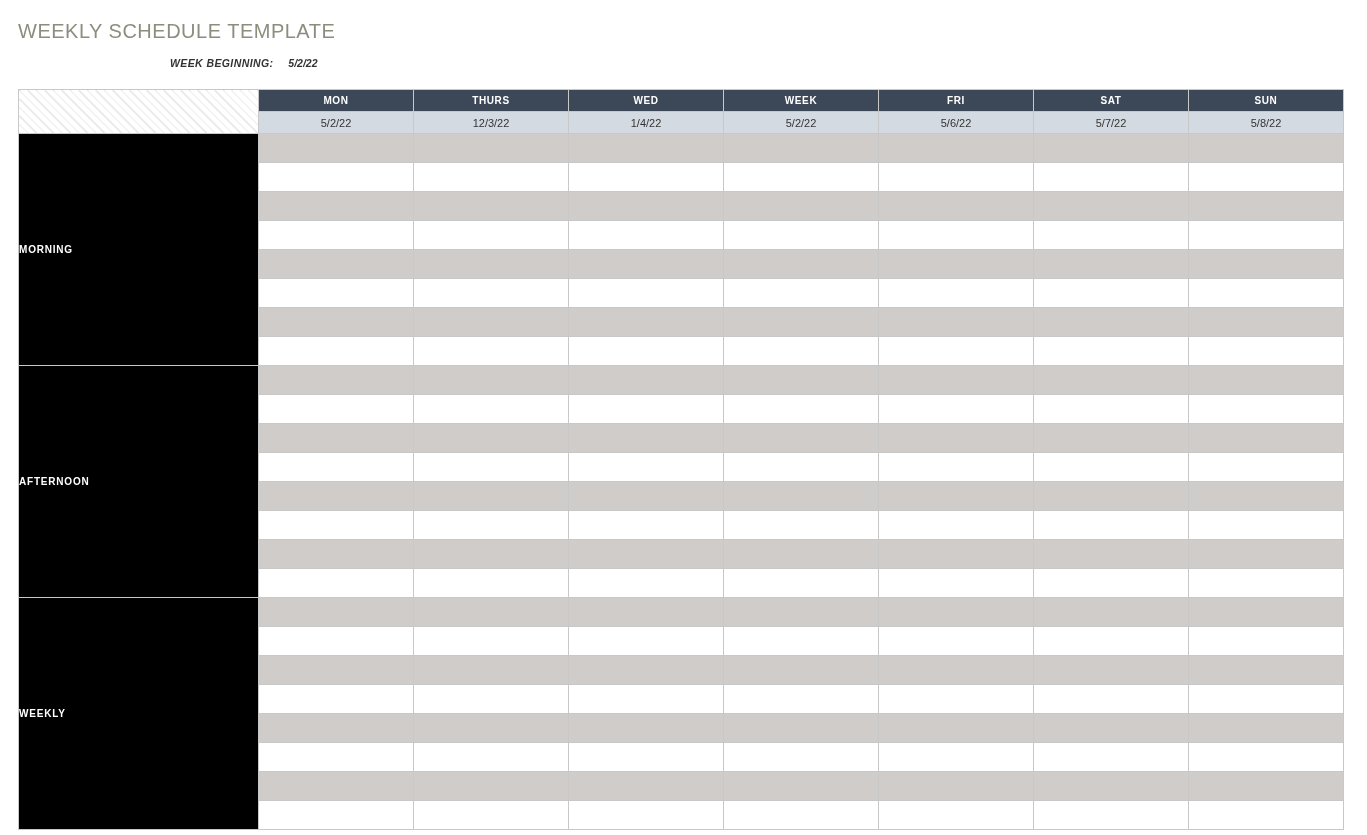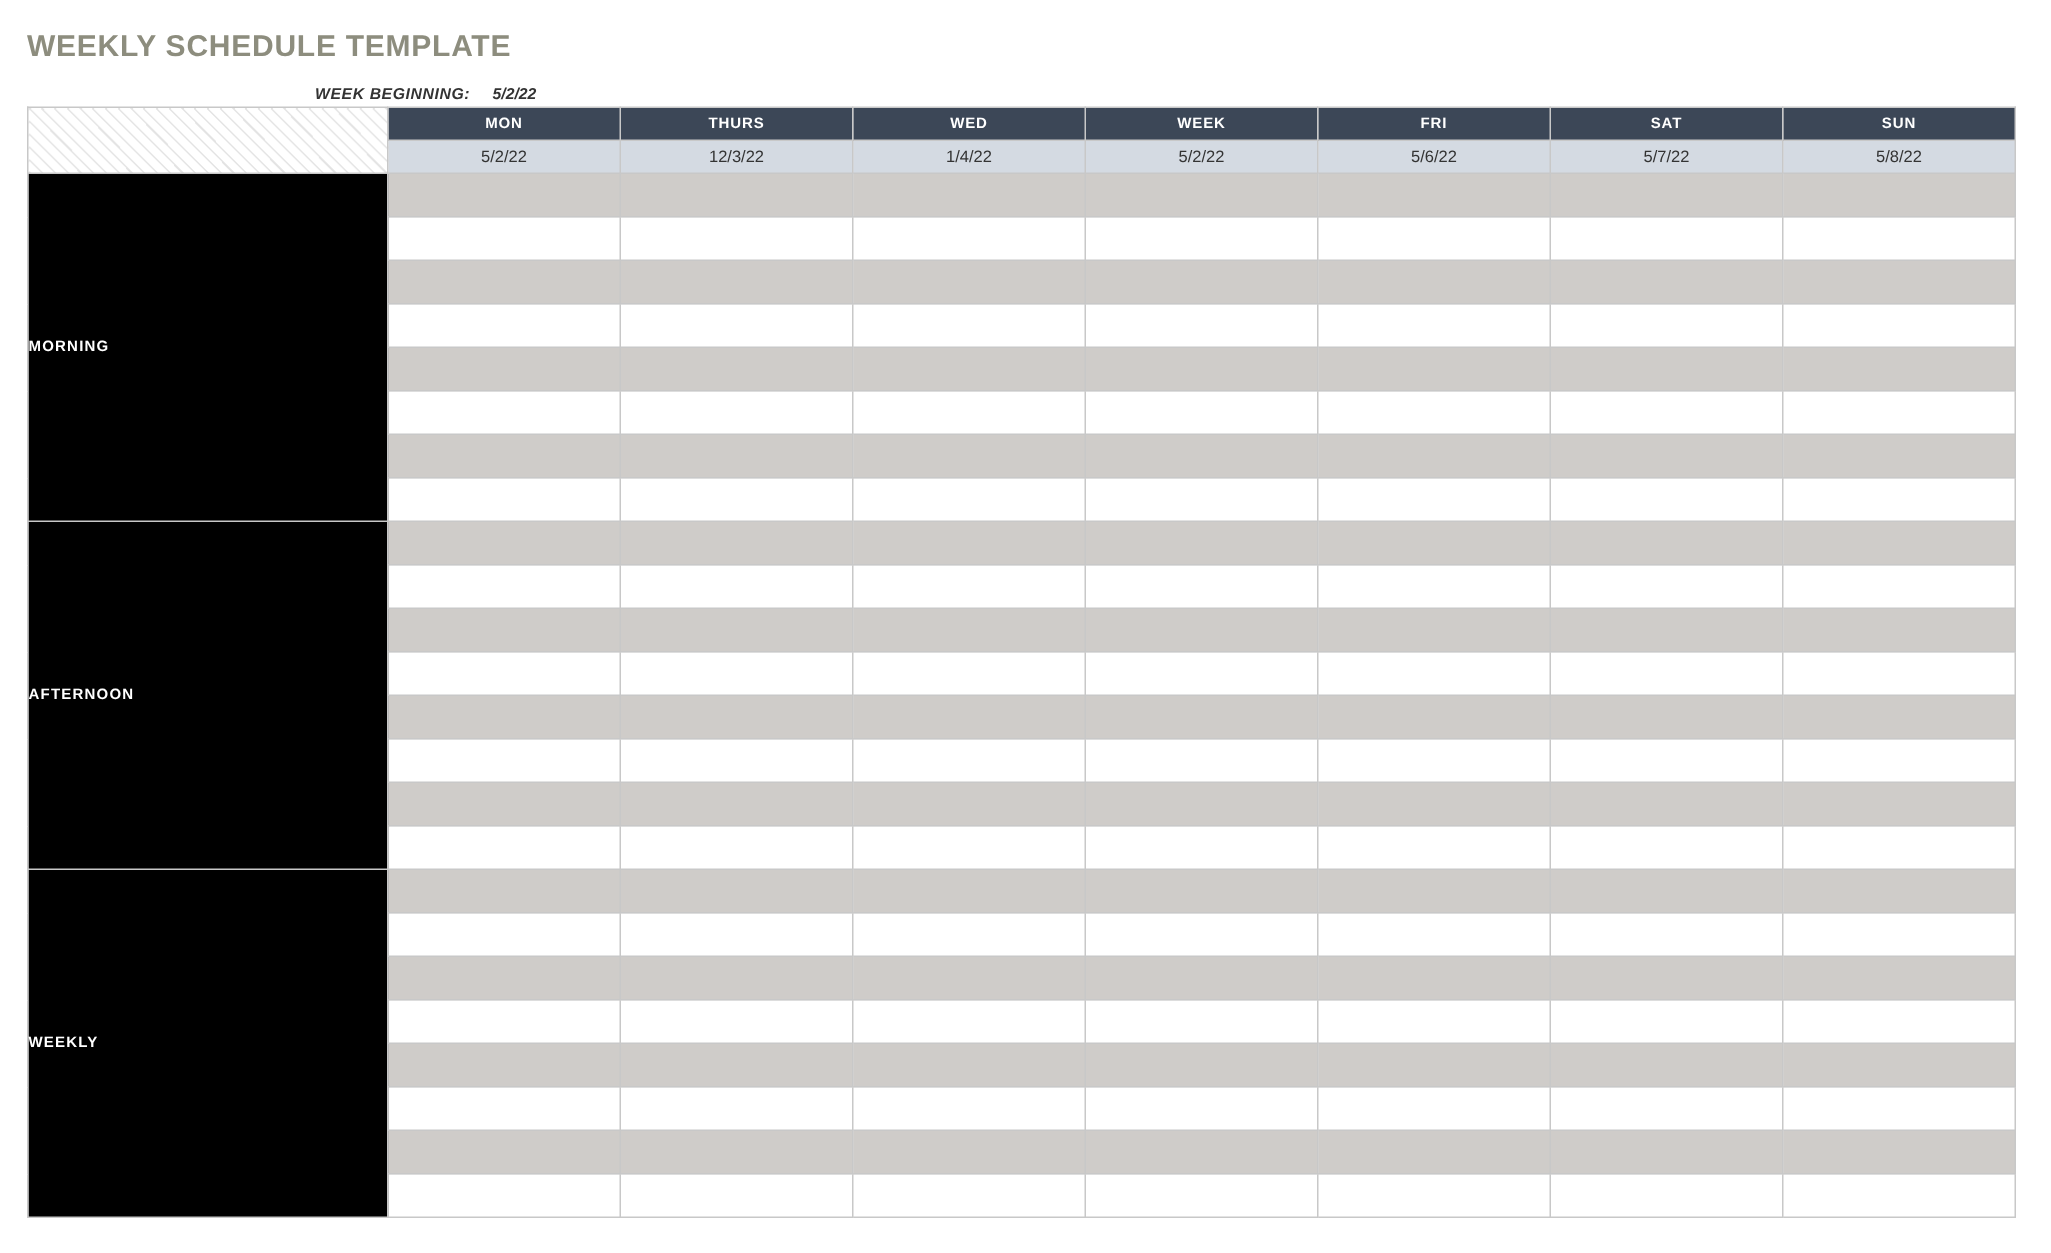--- a/index.html
+++ b/index.html
@@ -4,37 +4,37 @@
 <style>
   * { box-sizing: border-box; margin: 0; padding: 0; }
   body {
     background: #ffffff;
     font-family: Arial, Helvetica, sans-serif;
     padding: 20px 18px;
     width: 1367px;
   }
   .title {
     font-size: 20px;
-    font-weight: 700;
+    font-weight: 400;
     letter-spacing: 0.5px;
     color: #8d8d7e;
   }
   .week-beginning {
     margin-top: 14px;
     font-size: 10.5px;
     font-style: italic;
     font-weight: 700;
     color: #333;
     padding-left: 152px;
   }
-  .week-beginning .label { letter-spacing: 0.4px; margin-left: 40px; }
+  .week-beginning .label { letter-spacing: 0.4px; }
   .week-beginning .date { font-style: italic; padding-left: 12px; }
 
   .schedule {
-    margin-top: 2px;
+    margin-top: 20px;
     border-collapse: collapse;
     width: 1324px;
     table-layout: fixed;
   }
   .schedule td, .schedule th {
     border: 1px solid #c8c8c8;
     padding: 0;
   }
   col.side { width: 240px; }
   col.day  { width: 155px; }

